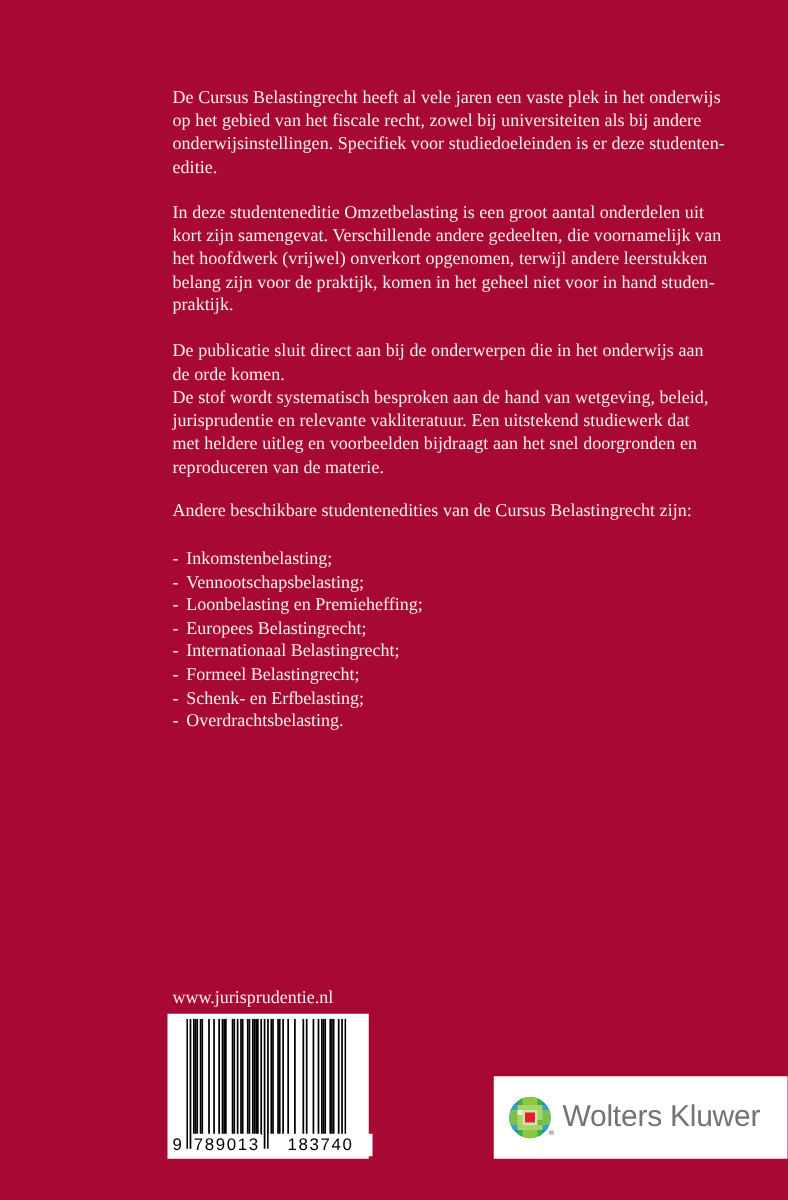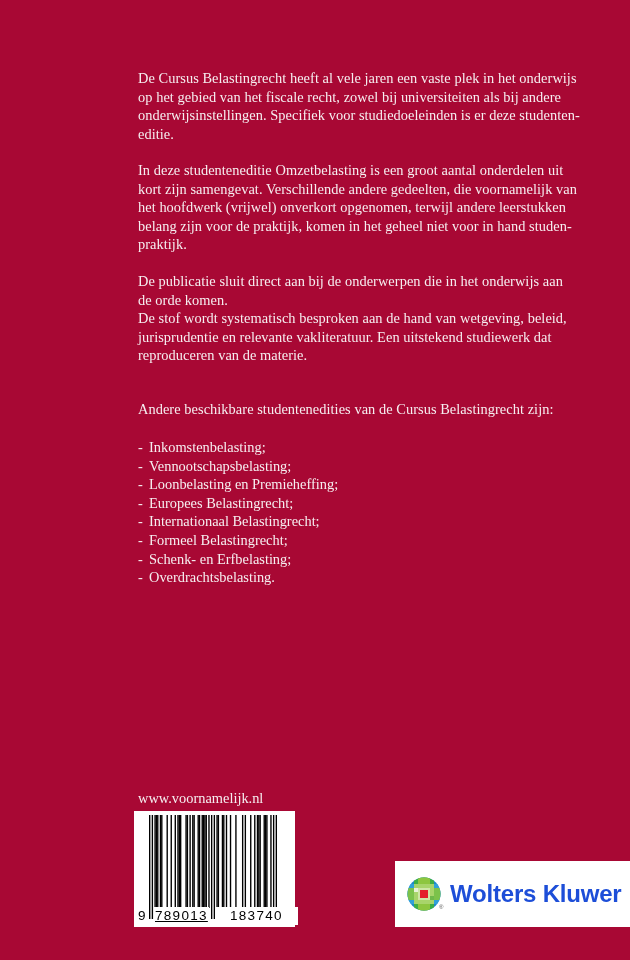--- a/index.html
+++ b/index.html
@@ -31,34 +31,33 @@
     position: absolute; left: 102px; top: 811px; width: 161px; height: 116px;
     background: #FFFFFF;
   }
   .barcode-bars { position: absolute; left: 15px; top: 4px; width: 128px; height: 105px; }
   .barcode-digits {
     position: absolute; left: 0; top: 96px; width: 161px; height: 18px;
     font-family: "Liberation Sans", "DejaVu Sans", sans-serif;
     font-size: 13.5px; color: #000; line-height: 18px;
   }
   .bd-first { position: absolute; left: 4px; }
-  .bd-left { position: absolute; left: 20px; background: #fff; padding: 0 1px; letter-spacing: 1.3px; text-decoration: underline; }
+  .bd-left { position: absolute; left: 20px; background: #fff; padding: 0 1px; letter-spacing: 1.3px; }
   .bd-right { position: absolute; left: 81px; background: #fff; padding: 0 15px; letter-spacing: 1.3px; }
   .logo-box {
     position: absolute; left: 363px; top: 861px; width: 267px; height: 66px;
     background: #FFFFFF;
   }
   .globe { position: absolute; left: 12px; top: 16px; width: 34px; height: 34px; }
   .reg { position: absolute; left: 44px; top: 43px; font-family: "Liberation Sans", sans-serif; font-size: 6px; color: #555; }
   .logo-text {
     position: absolute; left: 55px; top: 17px;
     font-family: "Liberation Sans", "DejaVu Sans", sans-serif;
-    font-size: 24px; line-height: 32px; color: #1d4ed8; letter-spacing: -0.2px;
+    font-size: 24px; line-height: 32px; color: #737373; letter-spacing: -0.2px;
     white-space: nowrap;
-    font-weight: bold;
   }
 </style>
 </head>
 <body>
 
 <div class="page">
 
   <div class="text-block" id="p1">
     <div class="line">De Cursus Belastingrecht heeft al vele jaren een vaste plek in het onderwijs</div>
     <div class="line">op het gebied van het fiscale recht, zowel bij universiteiten als bij andere</div>
@@ -72,20 +71,21 @@
     <div class="line">het hoofdwerk (vrijwel) onverkort opgenomen, terwijl andere leerstukken</div>
     <div class="line">belang zijn voor de praktijk, komen in het geheel niet voor in hand studen-</div>
     <div class="line">praktijk.</div>
   </div>
 
   <div class="text-block" id="p3">
     <div class="line">De publicatie sluit direct aan bij de onderwerpen die in het onderwijs aan</div>
     <div class="line">de orde komen.</div>
     <div class="line">De stof wordt systematisch besproken aan de hand van wetgeving, beleid,</div>
     <div class="line">jurisprudentie en relevante vakliteratuur. Een uitstekend studiewerk dat</div>
+    <div class="line">met heldere uitleg en voorbeelden bijdraagt aan het snel doorgronden en</div>
     <div class="line">reproduceren van de materie.</div>
   </div>
 
   <div class="text-block" id="p4">
     <div class="line">Andere beschikbare studentenedities van de Cursus Belastingrecht zijn:</div>
   </div>
 
   <div id="list">
     <div class="list-item">
         <span class="dash">-</span>
@@ -114,21 +114,21 @@
     <div class="list-item">
         <span class="dash">-</span>
         <span>Schenk- en Erfbelasting;</span>
       </div>
     <div class="list-item">
         <span class="dash">-</span>
         <span>Overdrachtsbelasting.</span>
       </div>
   </div>
 
-  <div class="url">www.voornamelijk.nl</div>
+  <div class="url">www.jurisprudentie.nl</div>
 
   <div class="barcode-box">
     <svg class="barcode-bars" id="barcode-svg" width="128" height="105" viewBox="0 0 95 105" preserveAspectRatio="none">
         <rect x="0" y="0" width="1.02" height="104" fill="#000"></rect>
         <rect x="2" y="0" width="1.02" height="104" fill="#000"></rect>
         <rect x="4" y="0" width="1.02" height="93" fill="#000"></rect>
         <rect x="5" y="0" width="1.02" height="93" fill="#000"></rect>
         <rect x="6" y="0" width="1.02" height="93" fill="#000"></rect>
         <rect x="8" y="0" width="1.02" height="93" fill="#000"></rect>
         <rect x="9" y="0" width="1.02" height="93" fill="#000"></rect>

